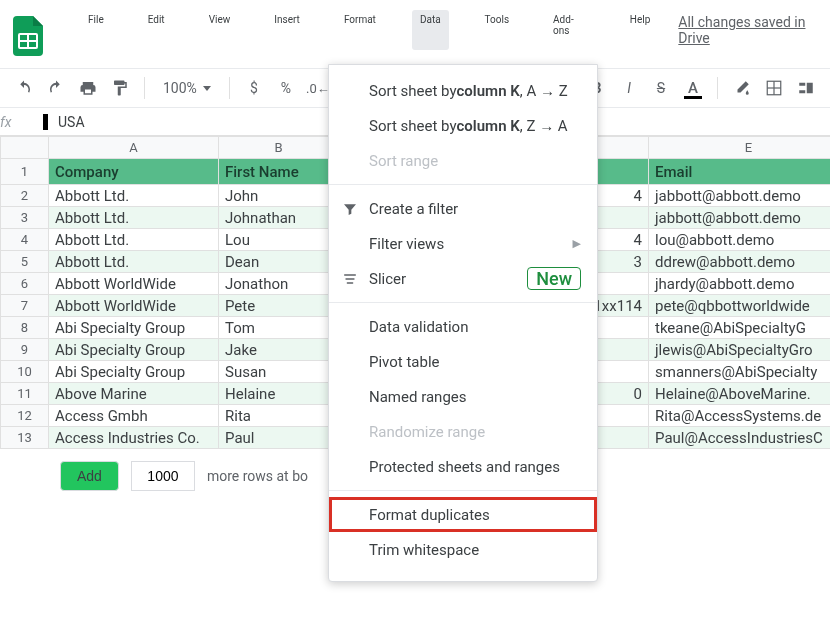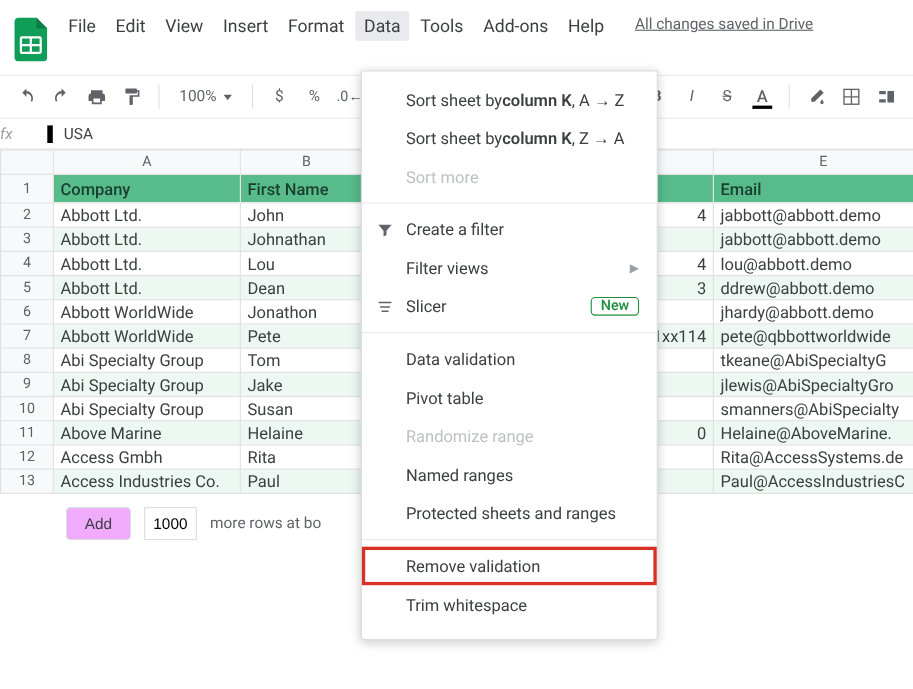--- a/index.html
+++ b/index.html
@@ -27,23 +27,24 @@
     flex-shrink:0;
   }
   .title-area { flex:1; padding-left:6px; }
   .doc-title-row { display:flex; align-items:center; gap:10px; height:28px;}
   .doc-title { font-size:18px; color:#3c4043;}
   .star-icon svg, .folder-icon svg { fill:#bdc1c6; }
   .menu-bar { display:flex; gap:2px; margin-top:2px;}
   .menu-item {
     padding:4px 8px;
     border-radius:3px;
-    font-size:16px;
+    font-size:10px;
     color:#3c4043;
     cursor:pointer;
+    margin-left:26px;
   }
   .menu-item.active { background:#e8eaed;}
   .save-status {
     margin-left:18px;
     color:#5f6368;
     text-decoration:underline;
     font-size:14px;
     padding:4px 0;
   }
 
@@ -128,26 +129,26 @@
   tr.even td { background:#ecf8f1;}
   tr.odd td { background:#ffffff;}
   .col-A{width:170px;} .col-B{width:120px;} .col-C{width:120px;} .col-D{width:190px;} .col-E{width:200px;}
 
   .bottom-row {
     display:flex; align-items:center; gap:12px;
     padding:12px 60px;
     font-size:14px; color:#5f6368;
   }
   .add-btn {
-    border:1px solid #dadce0; background:#f0abfc;
+    border:1px solid #dadce0; background:#22c55e;
     padding:6px 16px; border-radius:4px;
     font-size:14px; color:#3c4043;
   }
   .rows-input {
-    border:1px solid #dadce0; width:48px; height:30px;
+    border:1px solid #dadce0; width:64px; height:30px;
     text-align:center; font-size:14px;
   }
 
   
   .dropdown {
     position:absolute;
     top:64px; left:328px;
     width:270px;
     background:#fff;
     border:1px solid #dadce0;
@@ -171,21 +172,21 @@
     display:flex; align-items:center; justify-content:center;
     color:#5f6368;
   }
   .dd-item .submenu-arrow {
     margin-left:auto; color:#9aa0a6; font-size:11px;
   }
   .dd-item .new-badge {
     margin-left:auto;
     border:1px solid #1e8e3e;
     color:#1e8e3e;
-    font-size:13px;
+    font-size:18px;
     font-weight:500;
     padding:0 8px;
     border-radius:4px;
   }
   .dd-sep { height:1px; background:#e8eaed; margin:6px 0;}
   .dd-item.highlighted {
     outline:3px solid #d93025;
     outline-offset:-3px;
   }
   .dd-item b { font-weight:600;}
@@ -429,21 +430,21 @@
   <div class="dd-item">
     <span>Sort sheet by </span>
       <b>column K</b>
       <span>, A → Z</span>
   </div>
   <div class="dd-item">
     <span>Sort sheet by </span>
       <b>column K</b>
       <span>, Z → A</span>
   </div>
-  <div class="dd-item disabled">Sort more</div>
+  <div class="dd-item disabled">Sort range</div>
   <div class="dd-sep"></div>
   <div class="dd-item">
     <span class="dd-icon">
       <svg width="16" height="16" viewBox="0 0 24 24" fill="#5f6368">
           <path d="M3 5h18l-7 8v6l-4 2v-8z"></path>
         </svg>
     </span>
     <span>Create a filter</span>
   </div>
   <div class="dd-item">
@@ -455,19 +456,19 @@
       <svg width="16" height="16" viewBox="0 0 24 24" fill="#5f6368">
           <path d="M4 6h16M6 12h12M8 18h8" stroke="#5f6368" stroke-width="2" stroke-linecap="round"></path>
         </svg>
     </span>
     <span>Slicer</span>
     <span class="new-badge">New</span>
   </div>
   <div class="dd-sep"></div>
   <div class="dd-item">Data validation</div>
   <div class="dd-item">Pivot table</div>
+  <div class="dd-item">Named ranges</div>
   <div class="dd-item disabled">Randomize range</div>
-  <div class="dd-item">Named ranges</div>
   <div class="dd-item">Protected sheets and ranges</div>
   <div class="dd-sep"></div>
-  <div class="dd-item highlighted">Remove validation</div>
+  <div class="dd-item highlighted">Format duplicates</div>
   <div class="dd-item">Trim whitespace</div>
 </div>
 
 </body></html>

